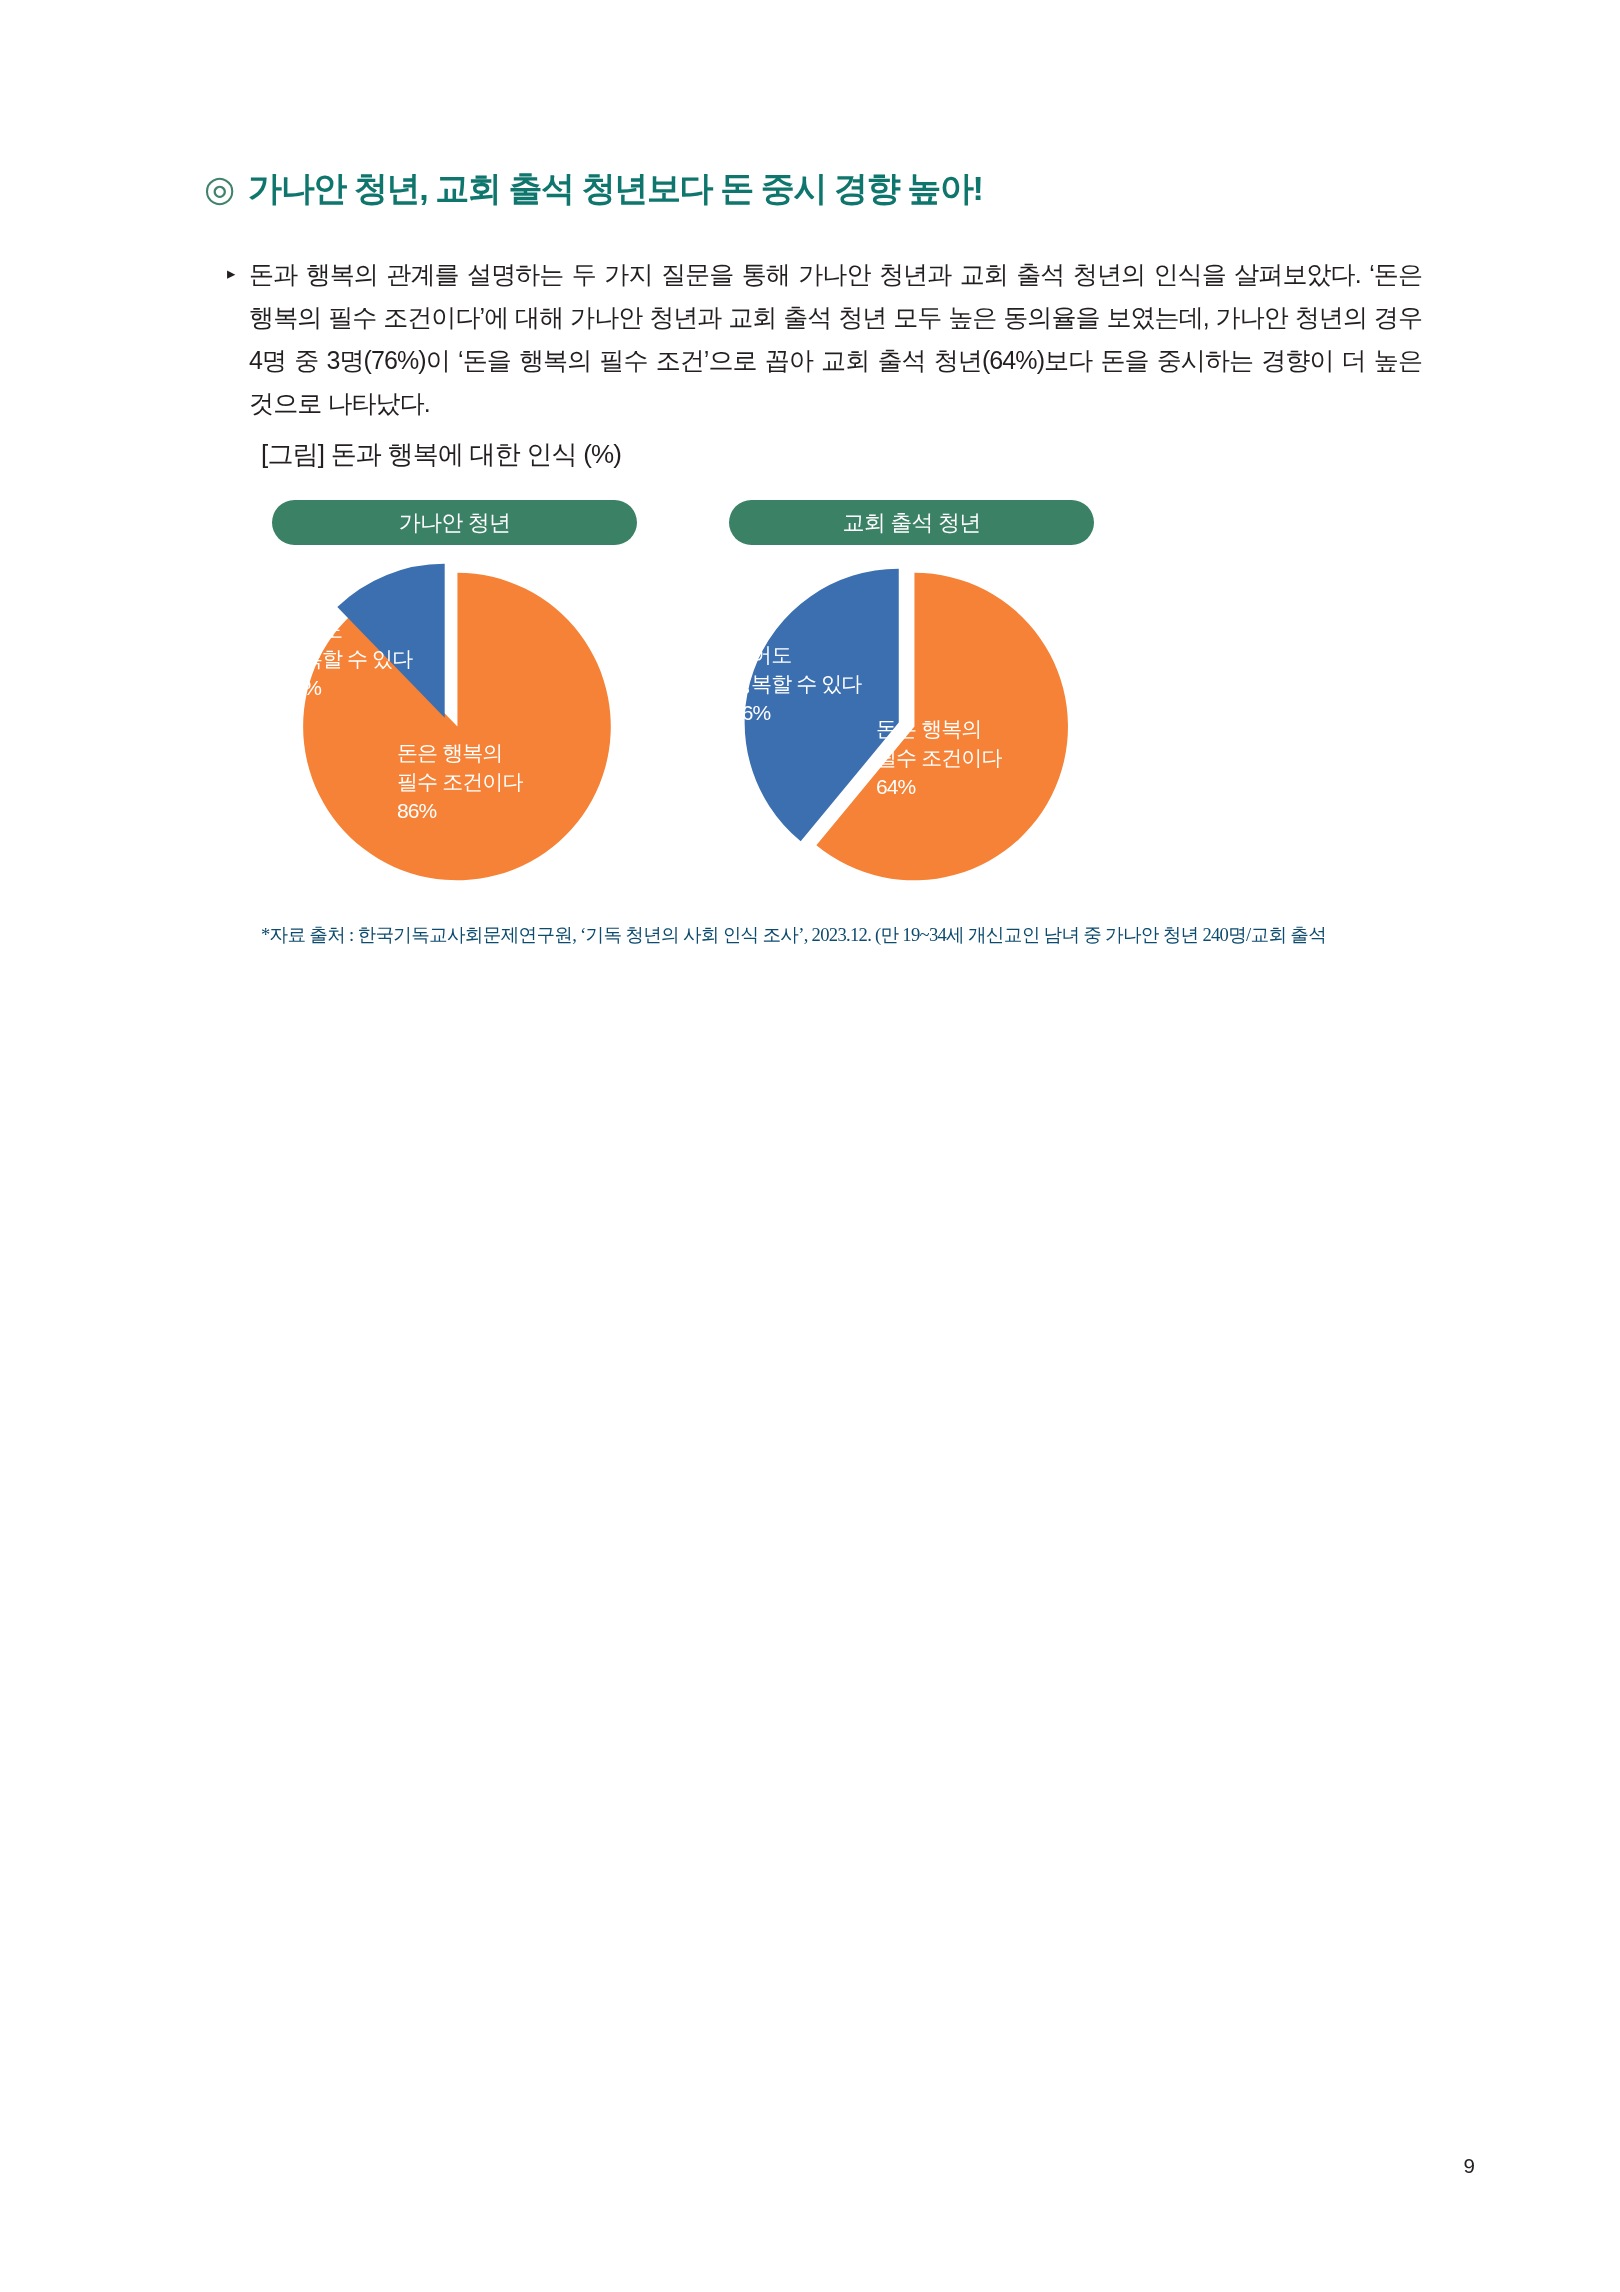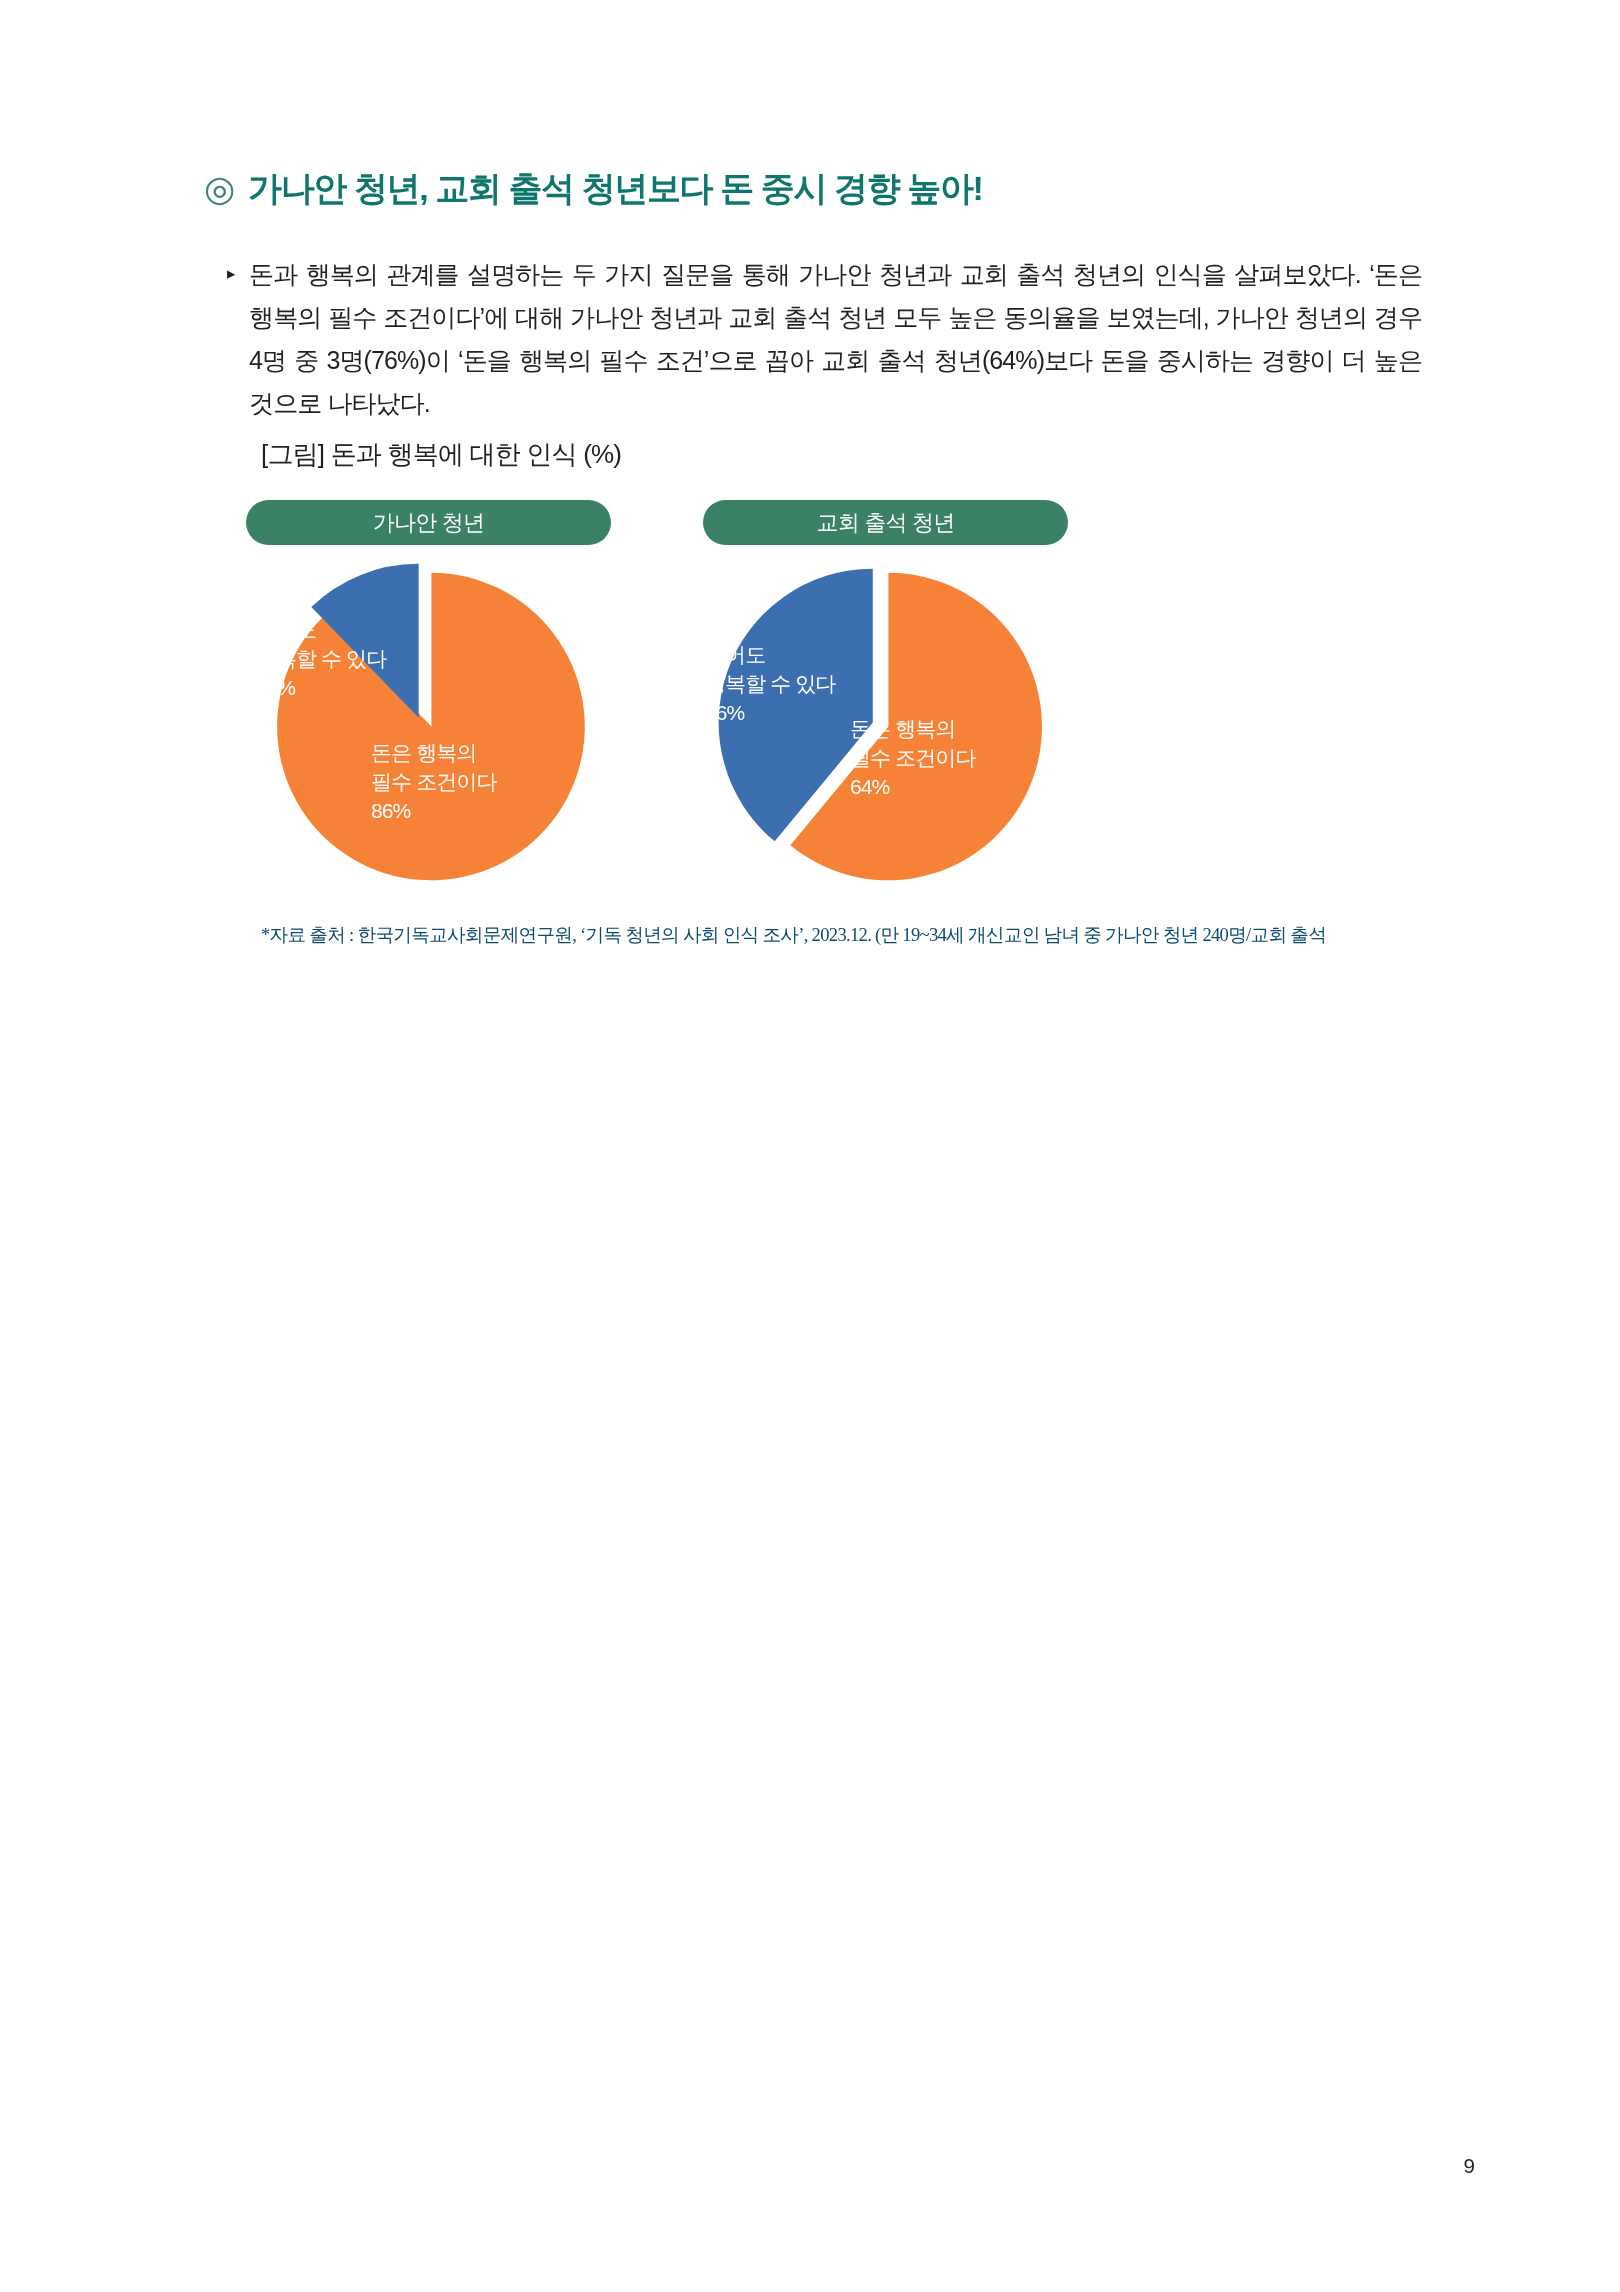--- a/index.html
+++ b/index.html
@@ -83,21 +83,21 @@
     left: 261px;
     top: 437px;
     font-size: 26px;
     letter-spacing: -0.8px;
     color: #231f20;
   }
 
   
   .charts {
     position: absolute;
-    left: 246px;
+    left: 272px;
     top: 500px;
     width: 1166px;
     display: flex;
     gap: 92px;
   }
   .chart-block {
     width: 365px;
     display: flex;
     flex-direction: column;
     align-items: center;

